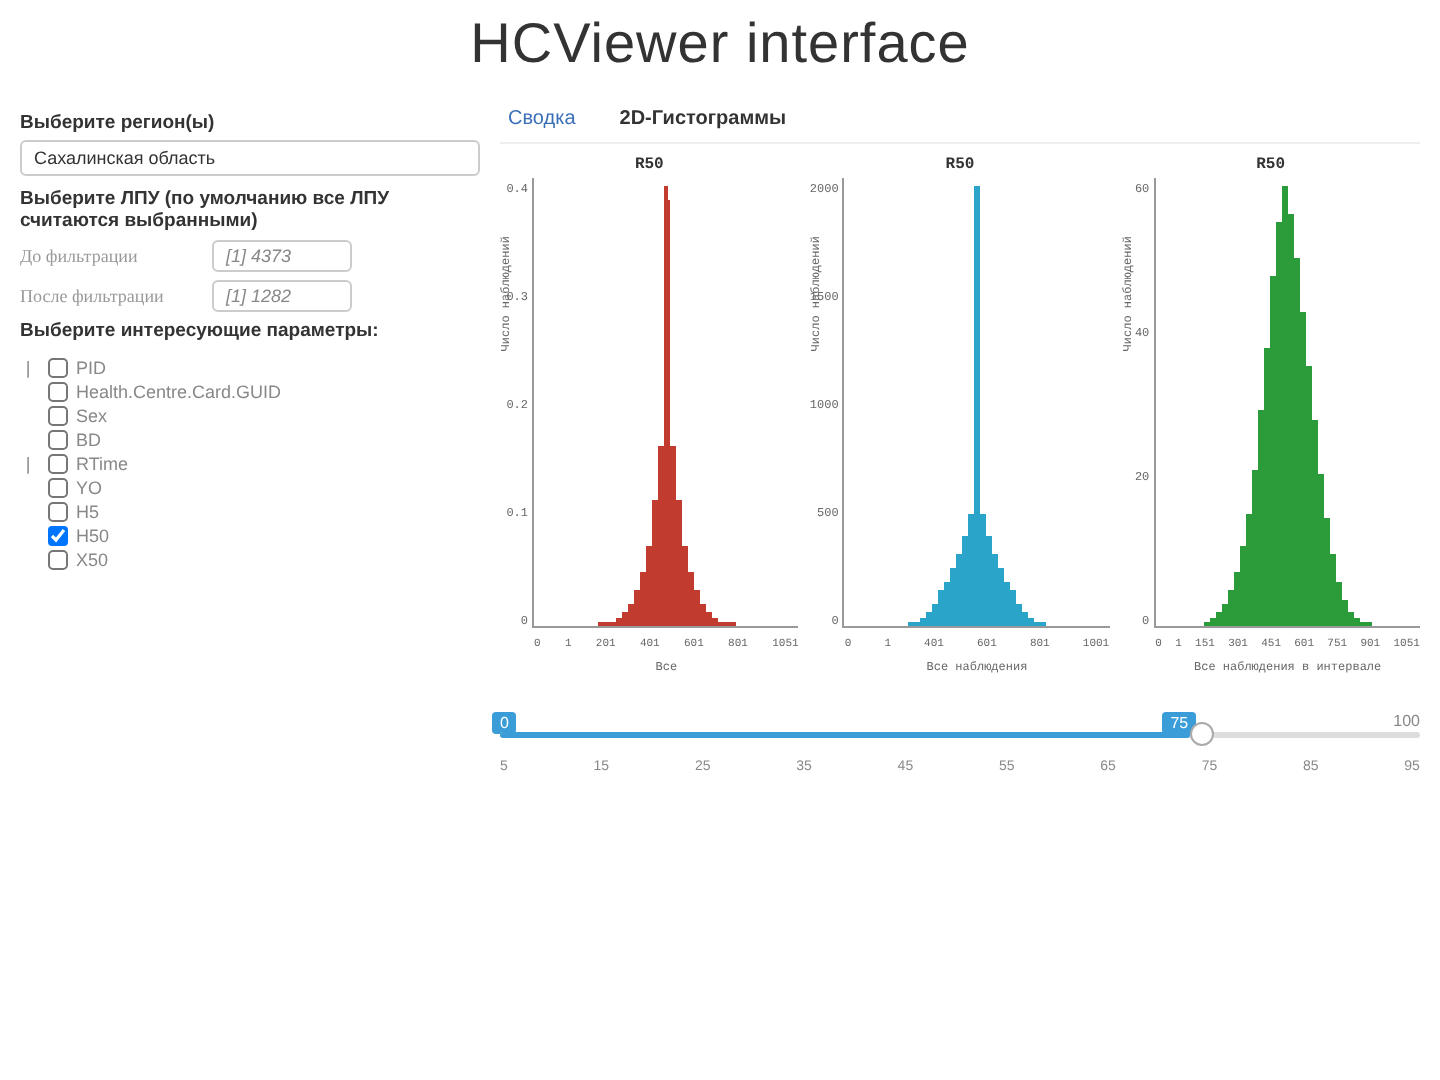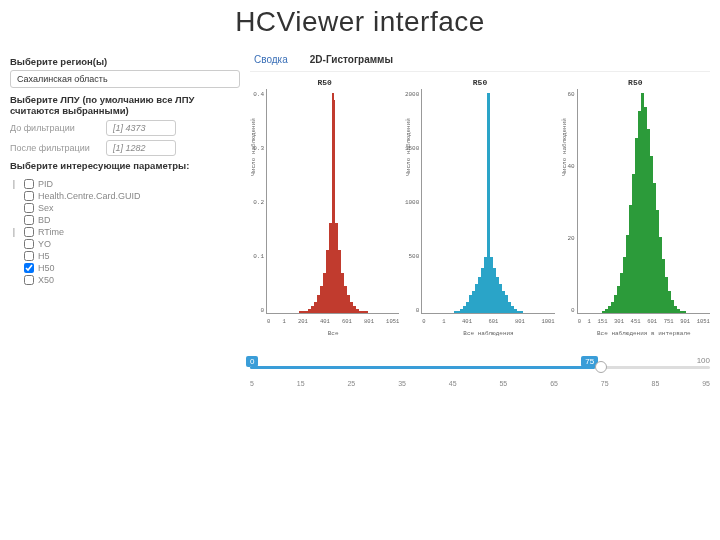--- a/index.html
+++ b/index.html
@@ -2,21 +2,21 @@
 <html><head>
 <meta charset="utf-8">
 <style>
   * { box-sizing: border-box; margin: 0; padding: 0; }
   body { width: 720px; height: 540px; font-family: Arial, sans-serif; font-size: 10px; background: #fff; color: #333; }
   .slide-title { font-size: 28px; text-align: center; padding: 6px 0 14px 0; font-weight: 400; letter-spacing: 0.5px;}
   .app { display: flex; padding: 0 10px; }
   .sidebar { width: 240px; padding-right: 10px; }
   .label { font-weight: bold; margin: 4px 0 3px 0; font-size: 9.5px; color:#333;}
   .select-box { border: 1px solid #ccc; border-radius: 3px; padding: 3px 6px; font-size: 9px; background: #fff; display: flex; align-items: center; margin-bottom: 6px; height: 18px;}
-  .muted { color: #aaa; }
+  .muted { color: #aaa; font-family: Liberation Serif, serif; }
   .filt-row { display:flex; align-items:center; margin: 4px 0; gap:6px;}
   .filt-row .filt-label { width: 90px; font-size:9px; color:#999;}
   .filt-box { border:1px solid #ccc; border-radius:3px; padding:2px 6px; font-size:9px; min-width:70px; color:#888;font-style:italic;}
   .params { margin-top:8px;}
   .param-row { display:flex; align-items:center; gap:4px; margin:2px 0; font-size:9px; color:#888;}
   .param-row input[type=checkbox] { width:10px; height:10px;}
   .chev { width:8px; text-align:center; margin-right:2px;}
   .main { flex:1; display:flex; flex-direction:column;}
   .tabs { display:flex; gap:14px; border-bottom:1px solid #eee; padding-bottom:4px; margin-bottom:6px; font-size:10px;}
   .tab { cursor:pointer; color:#3a6fb7; padding:2px 4px;}

